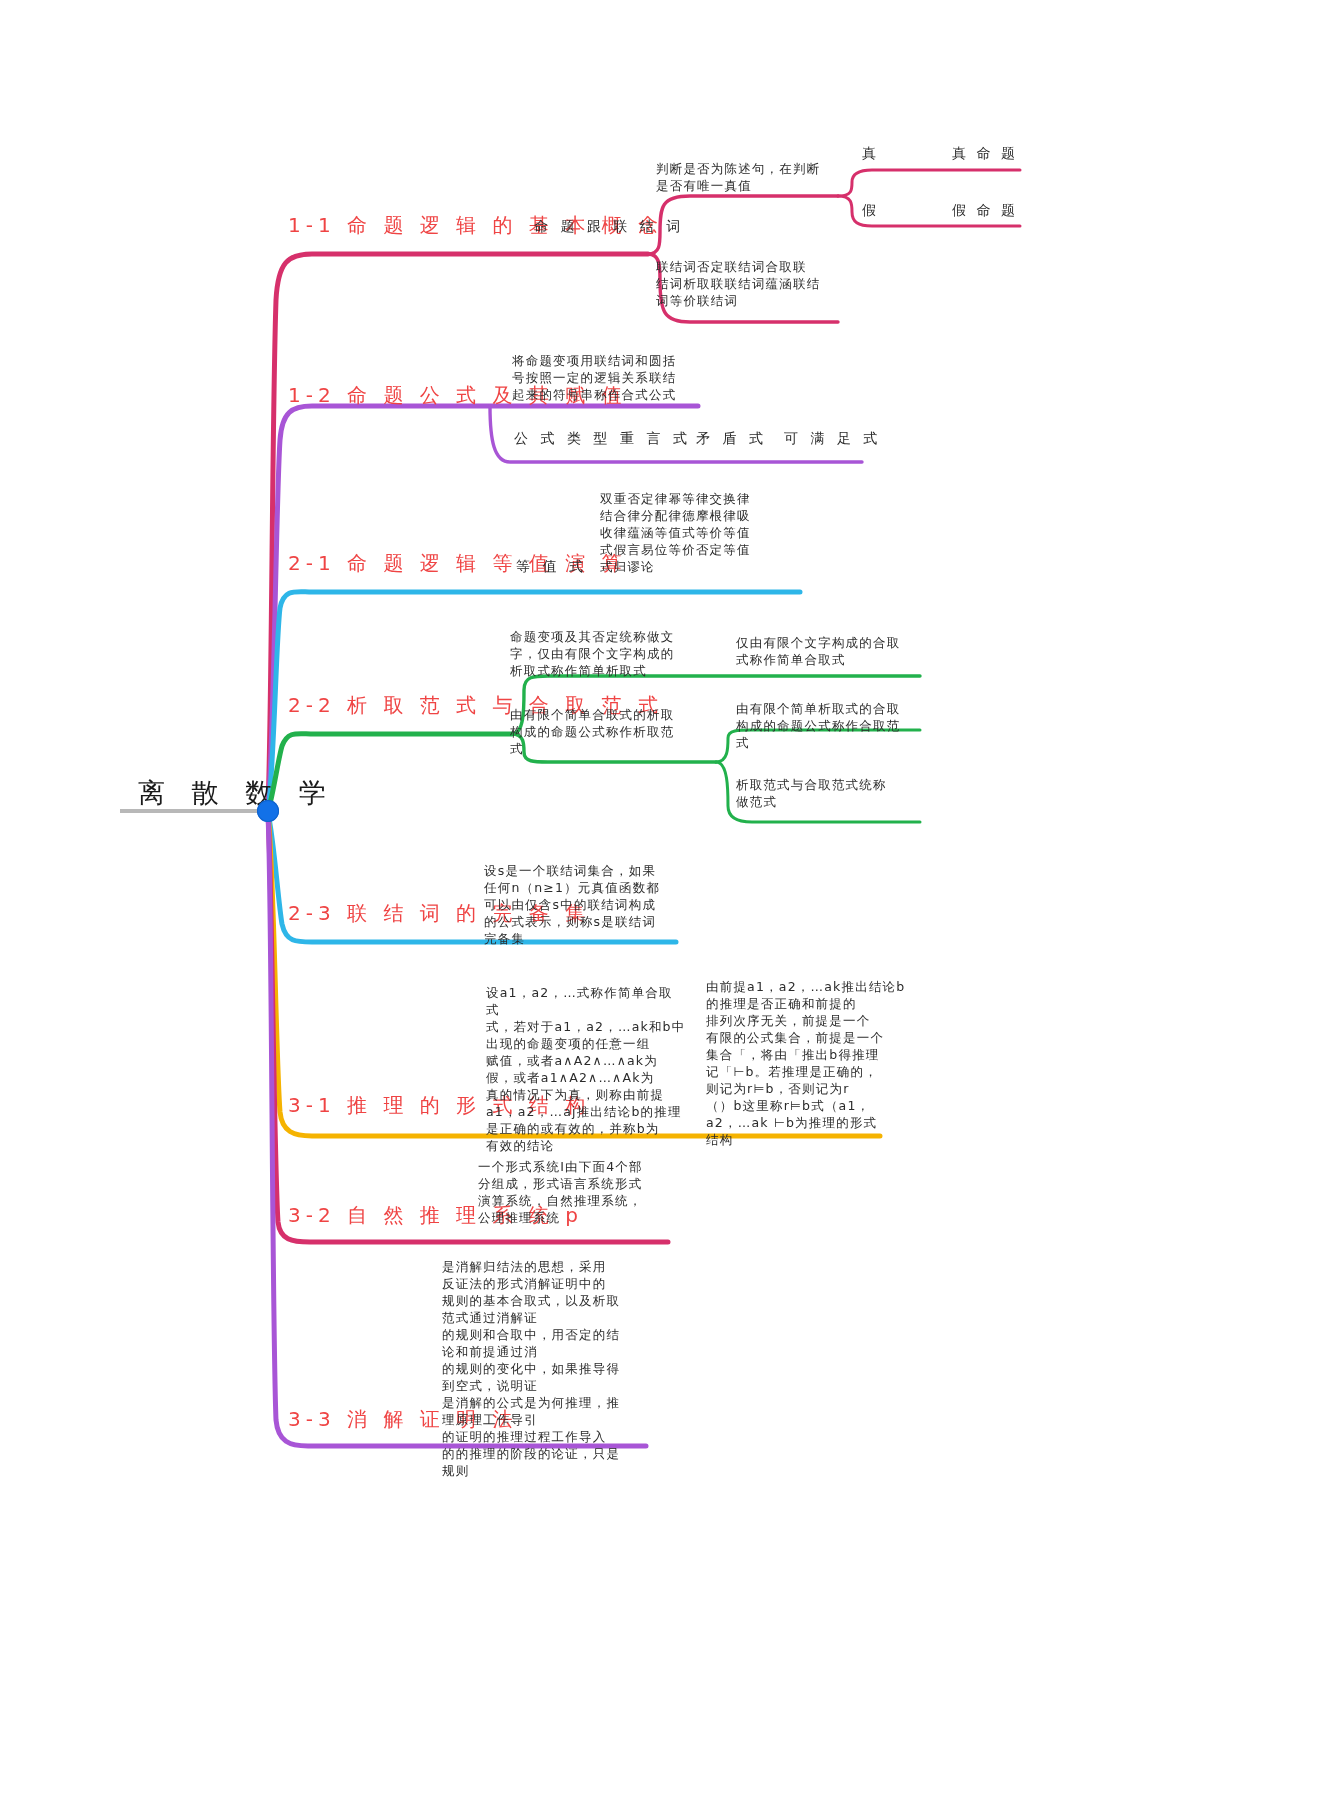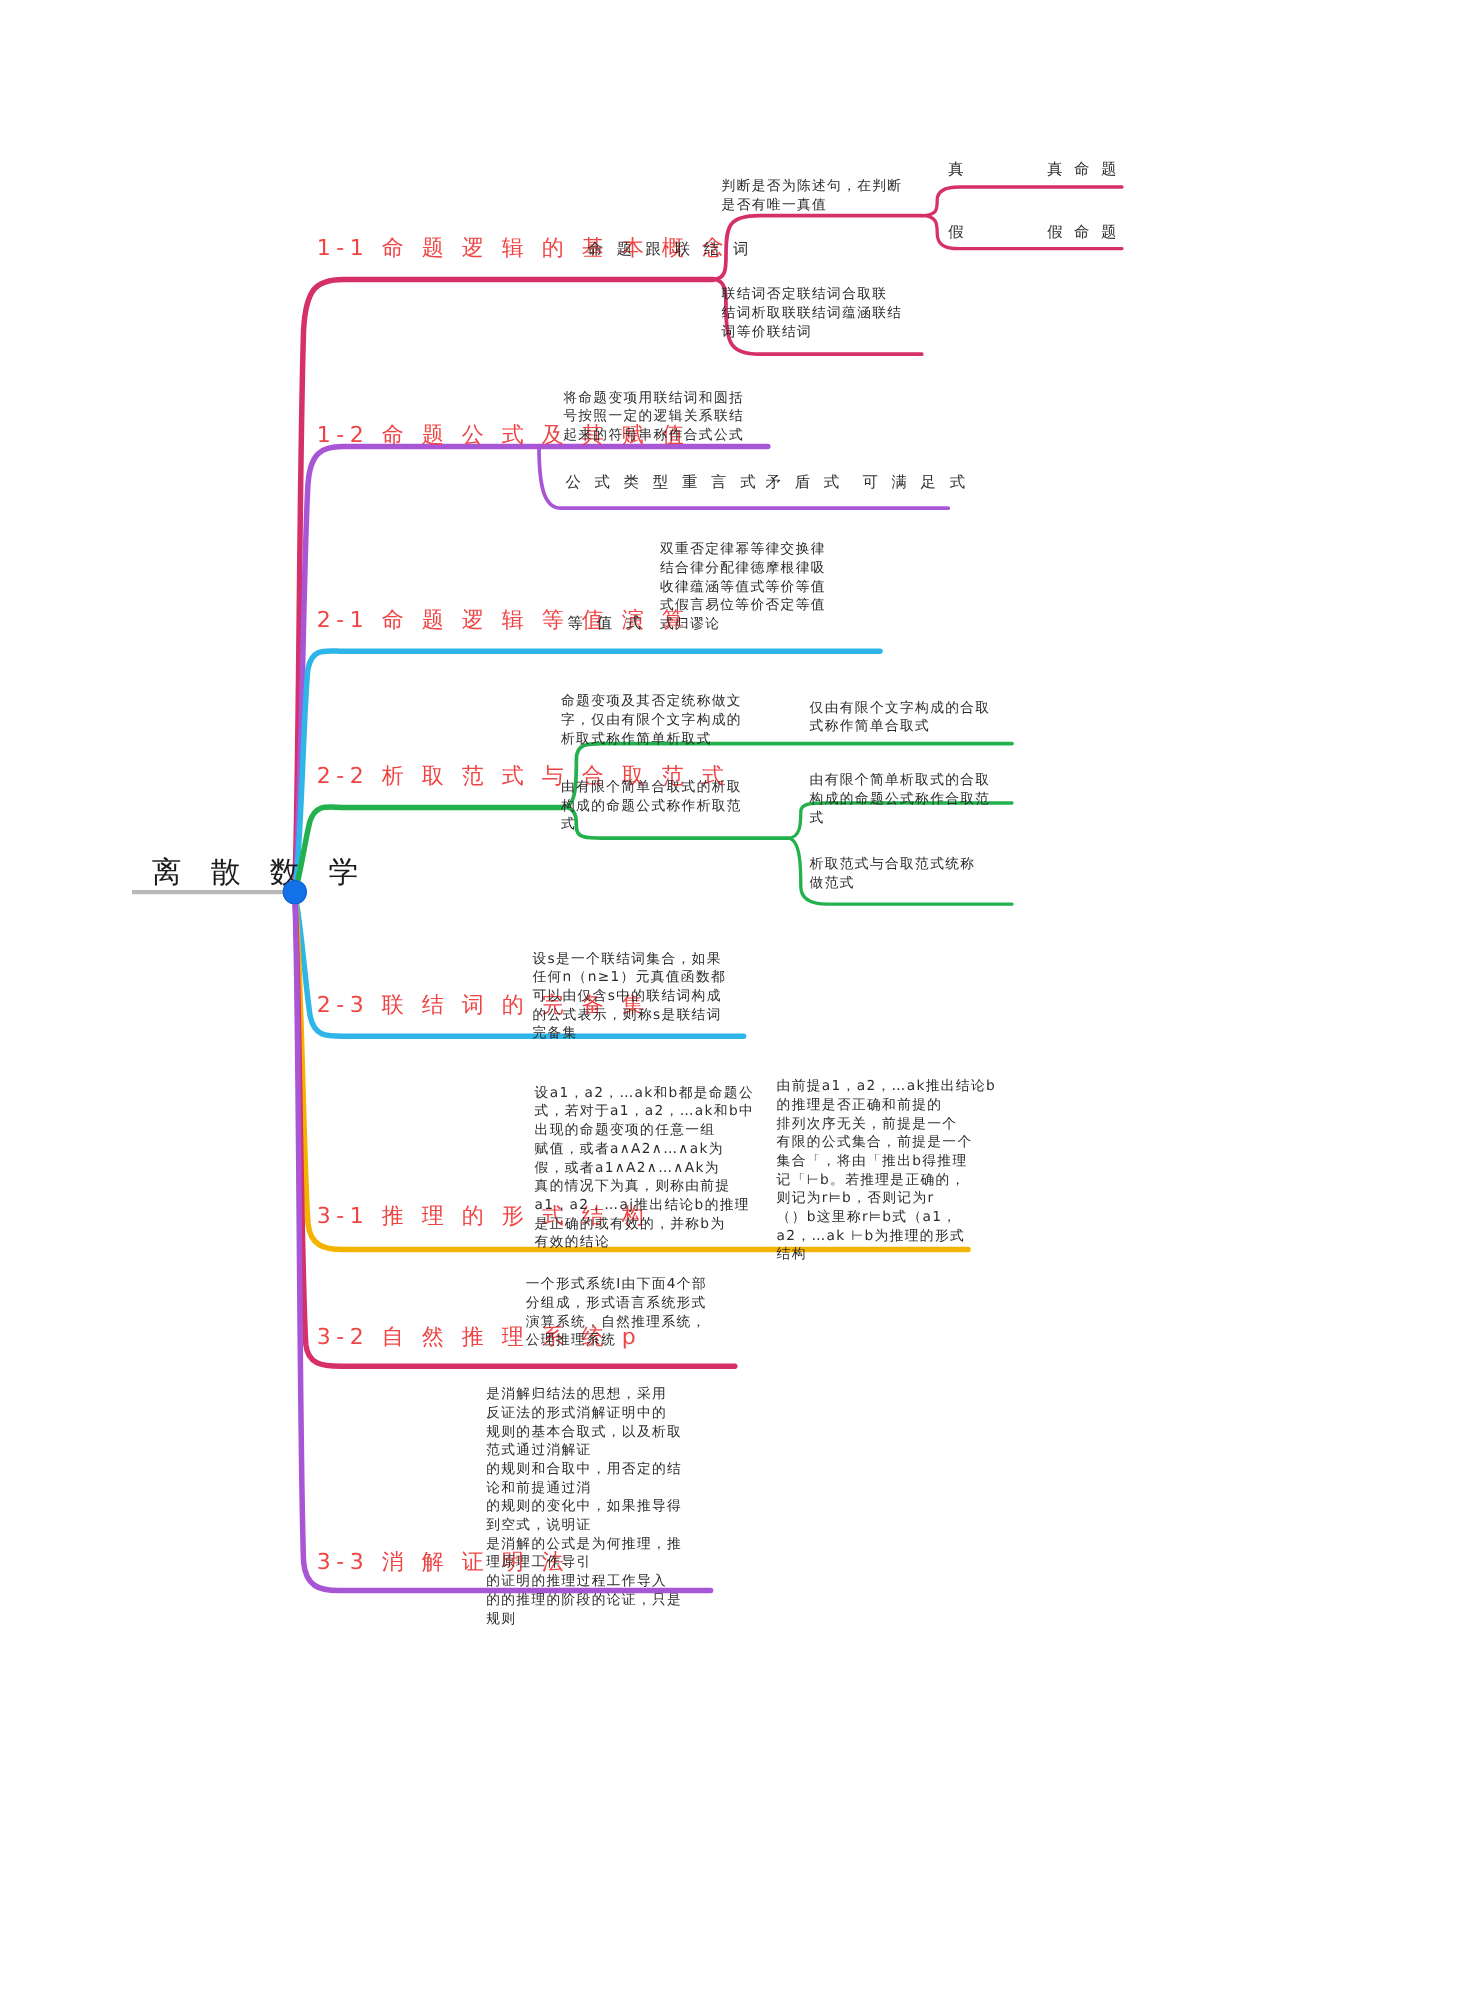--- a/index.html
+++ b/index.html
@@ -199,21 +199,21 @@
     <div>设s是一个联结词集合，如果</div>
     <div>任何n（n≥1）元真值函数都</div>
     <div>可以由仅含s中的联结词构成</div>
     <div>的公式表示，则称s是联结词</div>
     <div>完备集</div>
   </div>
 
   <div class="node branch-title" style="left:288px; top:1092px;">3-1 推 理 的 形 式 结 构</div>
 
   <div class="node detail" style="left:486px; top:984px; width:200px;">
-    <div>设a1，a2，…ak和b都是命题公</div>
+    <div>设a1，a2，…式称作简单合取式</div>
     <div>式，若对于a1，a2，…ak和b中</div>
     <div>出现的命题变项的任意一组</div>
     <div>赋值，或者a∧A2∧…∧ak为</div>
     <div>假，或者a1∧A2∧…∧Ak为</div>
     <div>真的情况下为真，则称由前提</div>
     <div>a1，a2，…aj推出结论b的推理</div>
     <div>是正确的或有效的，并称b为</div>
     <div>有效的结论</div>
   </div>
 

